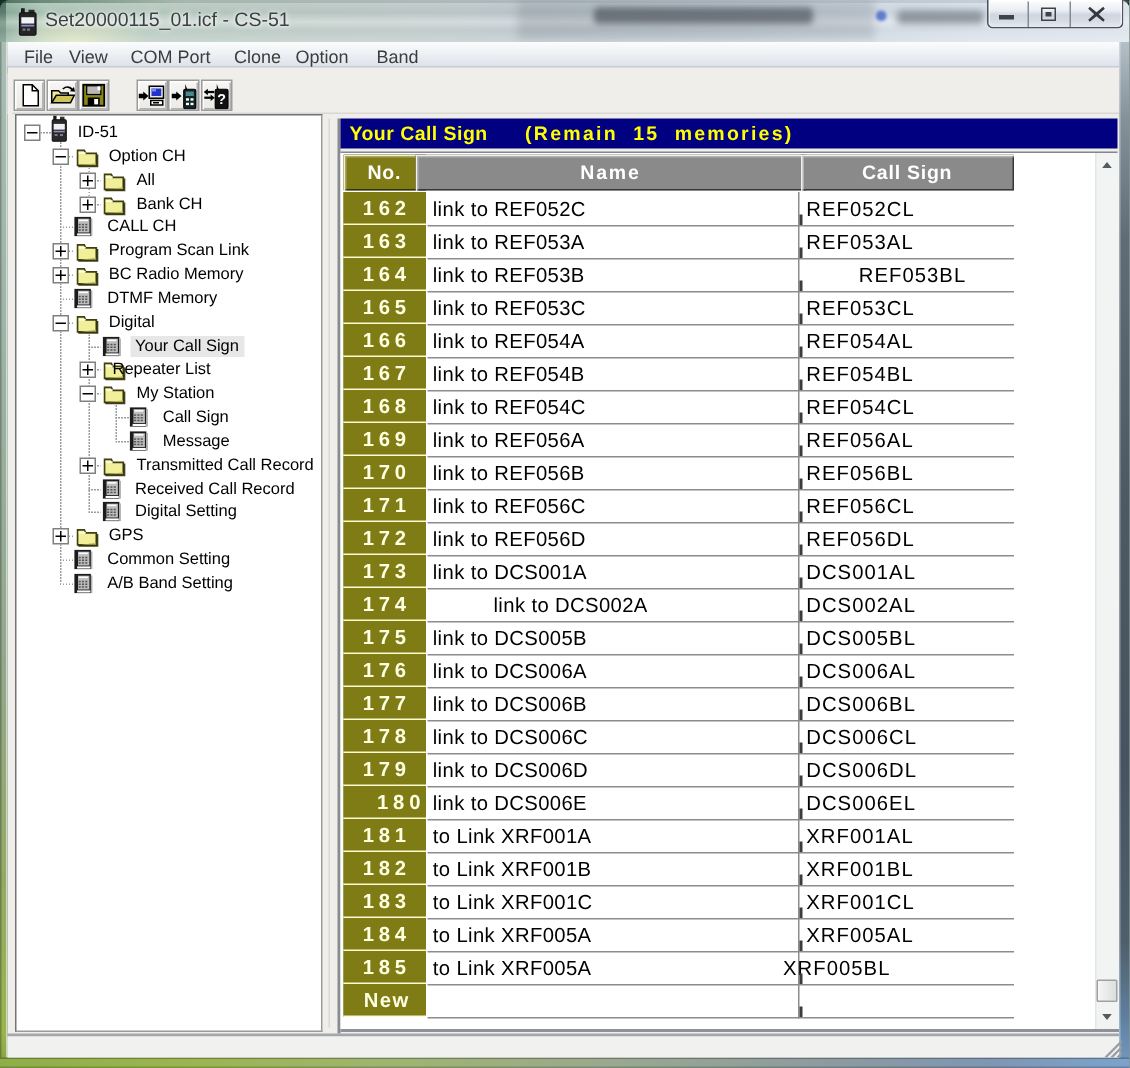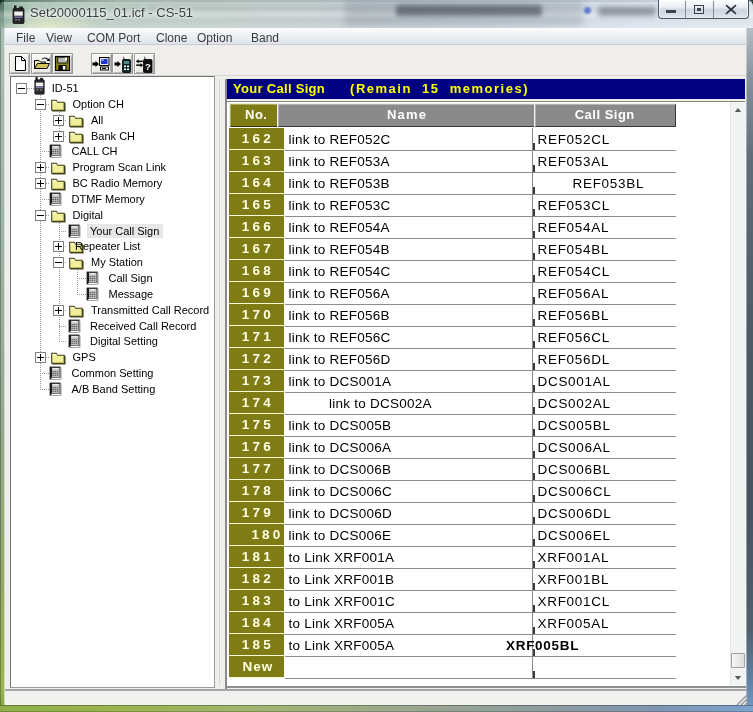--- a/index.html
+++ b/index.html
@@ -590,21 +590,21 @@
 <div style="left:229px;top:632.5px;width:54.5px;height:1.5px;background:#fcfcd2;"></div>
 <div class="rline" style="top:633.5px;"></div>
 <div class="ntxt" style="left:288.5px;top:615.5px;">to Link XRF005A</div>
 <div class="cstx" style="left:537.5px;top:615.5px;">XRF005AL</div>
 <div class="tick" style="top:627px;"></div>
 <div class="ncel" style="top:634px;">185</div>
 <div style="left:283.5px;top:654.5px;width:-moz-0;width:0;"></div>
 <div style="left:229px;top:654.5px;width:54.5px;height:1.5px;background:#fcfcd2;"></div>
 <div class="rline" style="top:655.5px;"></div>
 <div class="ntxt" style="left:288.5px;top:637.5px;">to Link XRF005A</div>
-<div class="cstx" style="left:506px;top:637.5px;font-weight:bold;">XRF005BL</div>
+<div class="cstx" style="left:522px;top:637.5px;">XRF005BL</div>
 <div class="tick" style="top:649px;"></div>
 <div class="ncel" style="top:656px;letter-spacing:1px;">New</div>
 <div style="left:283.5px;top:676.5px;width:-moz-0;width:0;"></div>
 <div style="left:229px;top:676.5px;width:54.5px;height:1.5px;background:#fcfcd2;"></div>
 <div class="rline" style="top:677.5px;"></div>
 <div class="tick" style="top:671px;"></div>
 <div style="left:730px;top:102px;width:16px;height:584px;background:#f2f3f3;box-shadow:inset 1px 0 0 #e4e6e6;"></div>
 <svg style="left:730px;top:102px" width="16" height="16" viewBox="0 0 16 16">
 <path d="M8 6 L11.2 10 H4.8 Z" fill="#555a5d"></path>
   </svg>

